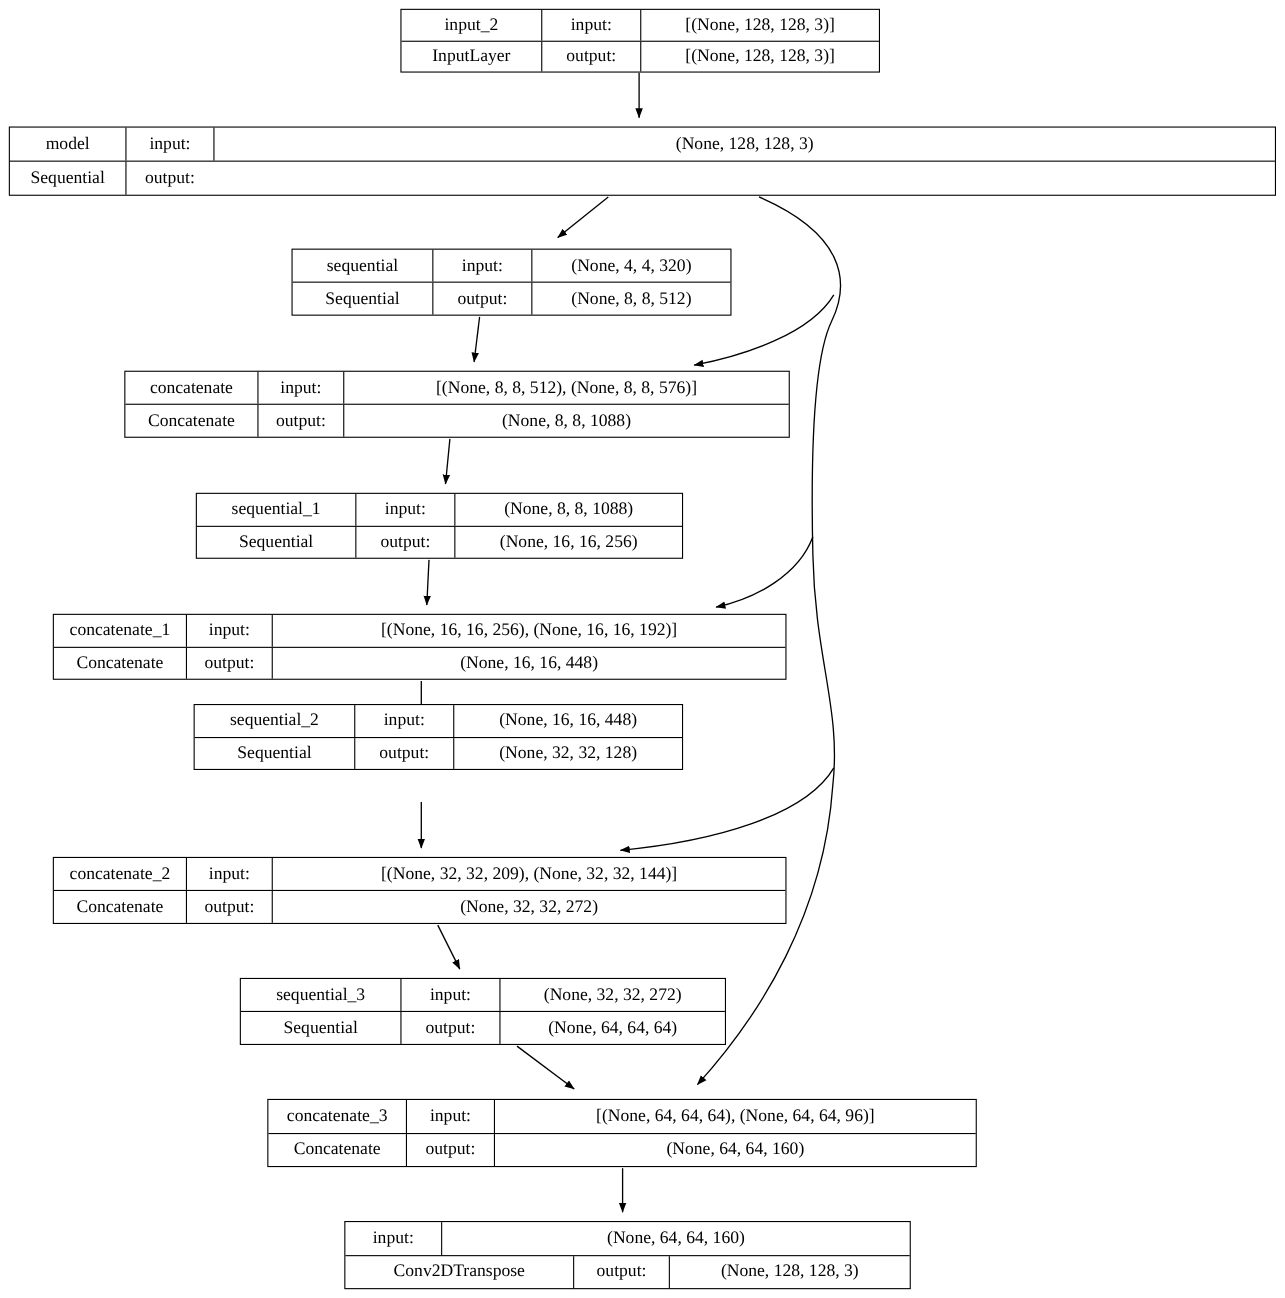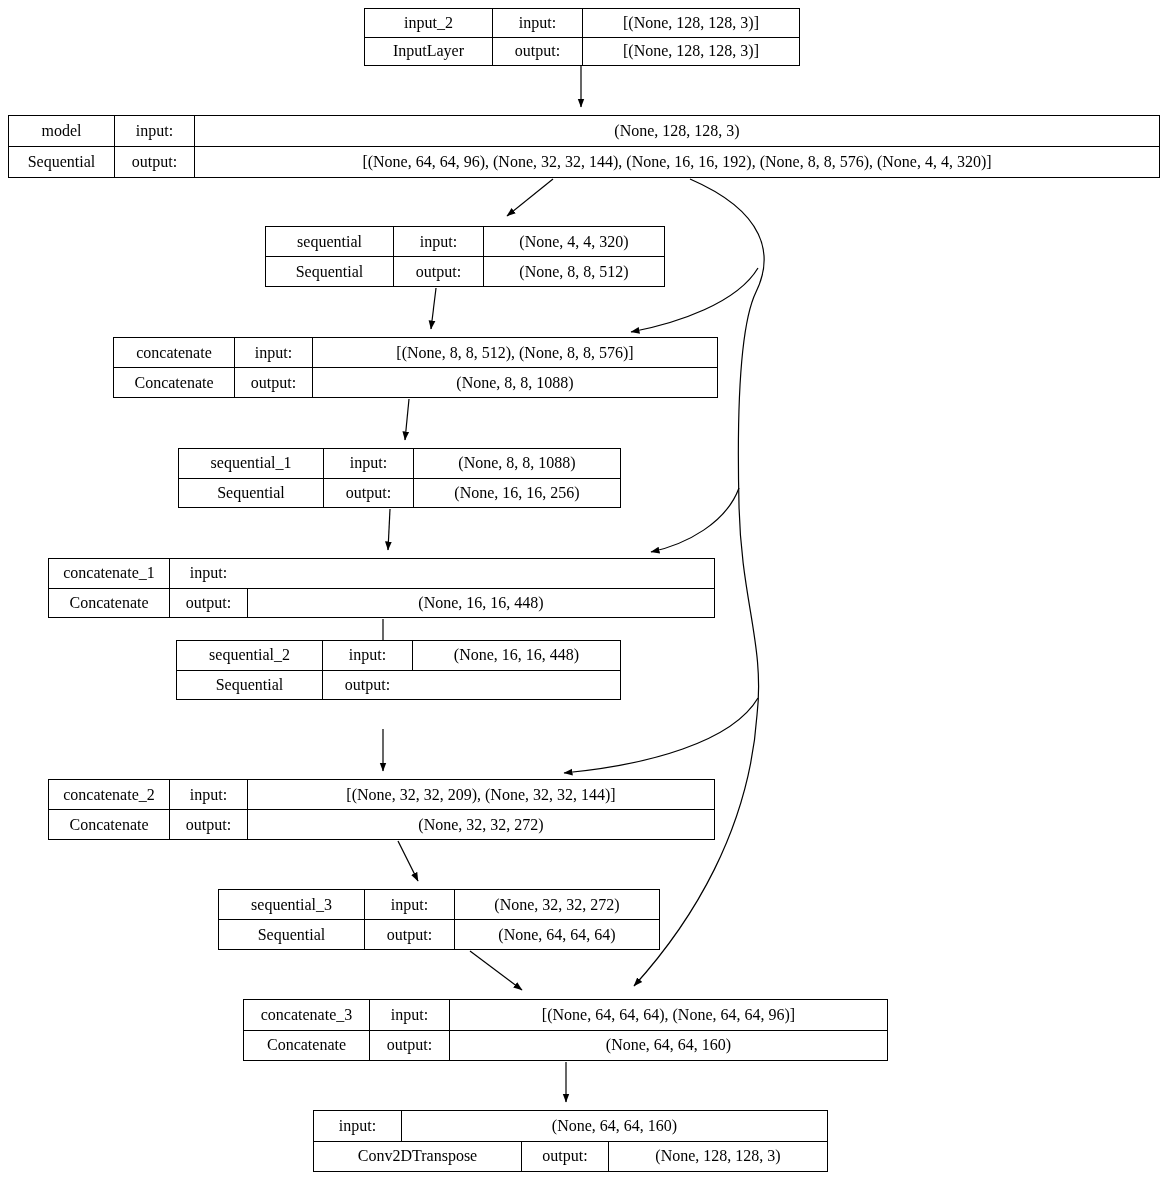--- a/index.html
+++ b/index.html
@@ -73,21 +73,20 @@
 
   <div class="node" style="left:8px;top:115px;width:1152px;height:63px;text-align:center;">
     <div class="row">
       <div class="cell" style="width:105px">model</div>
       <div class="cell" style="width:80px">input:</div>
       <div class="cell value">(None, 128, 128, 3)</div>
     </div>
     <div class="row">
       <div class="cell" style="width:105px">Sequential</div>
       <div class="cell" style="width:80px">output:</div>
-      <div class="cell value">[(None, 64, 64, 96), (None, 32, 32, 144), (None, 16, 16, 192), (None, 8, 8, 576), (None, 4, 4, 320)]</div>
     </div>
   </div>
 
   <div class="node" style="left:265px;top:226px;width:400px;height:61px;">
     <div class="row">
       <div class="cell" style="width:127px">sequential</div>
       <div class="cell" style="width:90px">input:</div>
       <div class="cell value">(None, 4, 4, 320)</div>
     </div>
     <div class="row">
@@ -120,37 +119,39 @@
       <div class="cell" style="width:144px">Sequential</div>
       <div class="cell" style="width:90px">output:</div>
       <div class="cell value">(None, 16, 16, 256)</div>
     </div>
   </div>
 
   <div class="node" style="left:48px;top:558px;width:667px;height:60px;">
     <div class="row">
       <div class="cell" style="width:120px">concatenate_1</div>
       <div class="cell" style="width:78px">input:</div>
+      <div class="cell value">[(None, 16, 16, 256), (None, 16, 16, 192)]</div>
     </div>
     <div class="row">
       <div class="cell" style="width:120px">Concatenate</div>
       <div class="cell" style="width:78px">output:</div>
       <div class="cell value">(None, 16, 16, 448)</div>
     </div>
   </div>
 
   <div class="node" style="left:160px;top:640px;width:445px;height:60px;margin-left:16px;">
     <div class="row">
       <div class="cell" style="width:145px">sequential_2</div>
       <div class="cell" style="width:90px">input:</div>
       <div class="cell value">(None, 16, 16, 448)</div>
     </div>
     <div class="row">
       <div class="cell" style="width:145px">Sequential</div>
       <div class="cell" style="width:90px">output:</div>
+      <div class="cell value">(None, 32, 32, 128)</div>
     </div>
   </div>
 
   <div class="node" style="left:48px;top:779px;width:667px;height:61px;">
     <div class="row">
       <div class="cell" style="width:120px">concatenate_2</div>
       <div class="cell" style="width:78px">input:</div>
       <div class="cell value">[(None, 32, 32, 209), (None, 32, 32, 144)]</div>
     </div>
     <div class="row">

